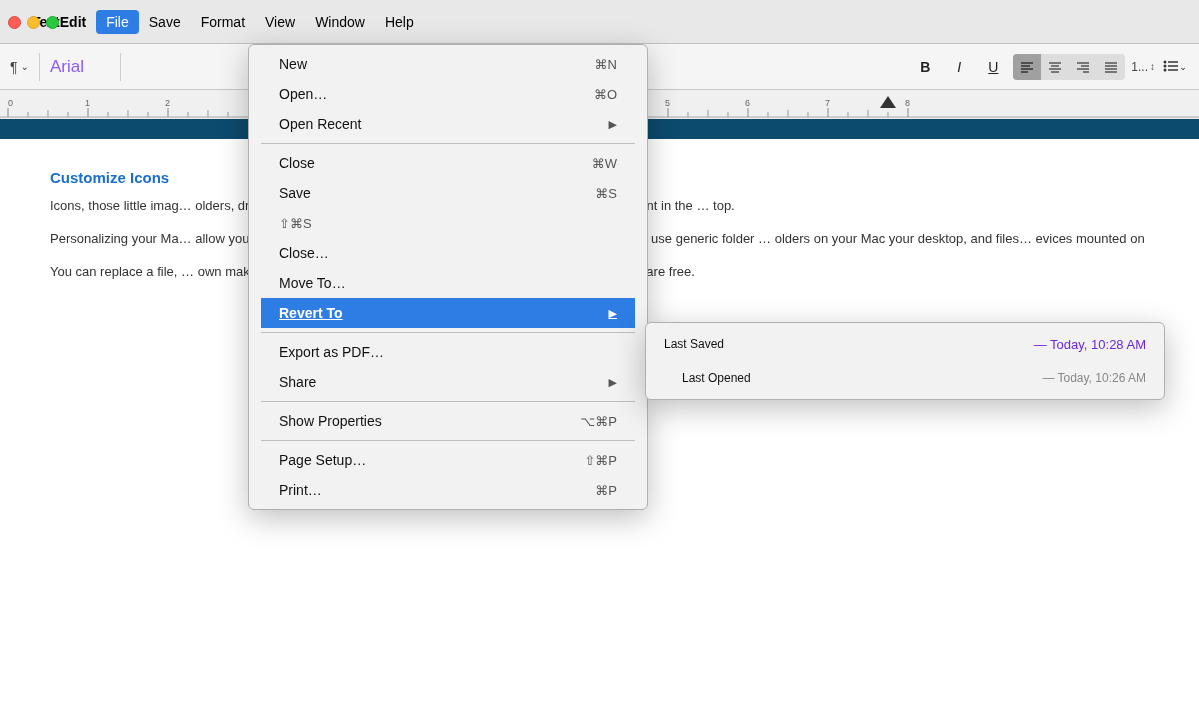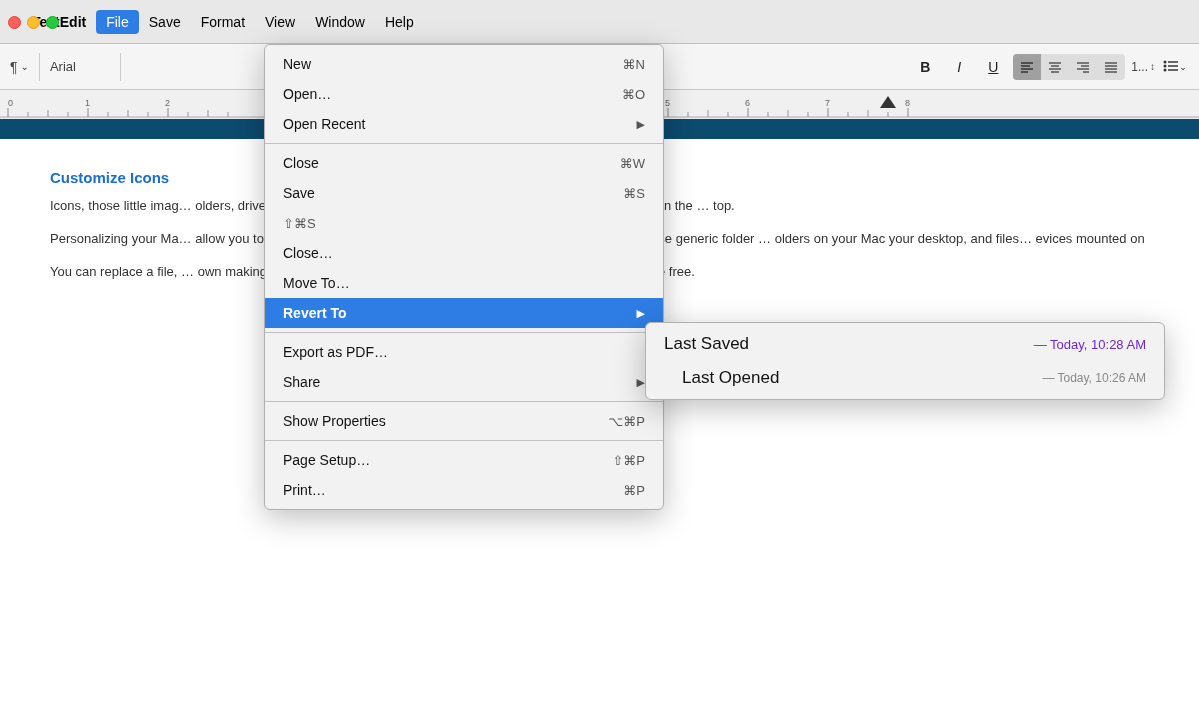--- a/index.html
+++ b/index.html
@@ -89,22 +89,22 @@
       align-items: center;
       gap: 3px;
     }
     .toolbar-divider {
       width: 1px;
       height: 28px;
       background: #ccc;
       margin: 0 4px;
     }
     .toolbar-font {
-      font-size: 13px;
-      color: #404040;
+      font-size: 17px;
+      color: #8b5cf6;
       min-width: 60px;
     }
     .toolbar-spacer { flex: 1; }
     .toolbar-btn {
       width: 28px;
       height: 28px;
       border-radius: 4px;
       display: flex;
       align-items: center;
       justify-content: center;
@@ -206,38 +206,38 @@
     
     .file-menu {
       position: absolute;
       top: 44px;
       left: 248px;
       width: 400px;
       background: #f2f2f2;
       border: 1px solid #b0b0b0;
       border-radius: 6px;
       box-shadow: 0 8px 30px rgba(0,0,0,0.25);
-      padding: 4px 0;
+      padding: 4px 12px;
       pointer-events: all;
-      margin-left: 16px;
     }
     .menu-item {
       display: flex;
       align-items: center;
       justify-content: space-between;
       padding: 5px 18px;
       font-size: 14px;
       color: #111;
       cursor: default;
       border-radius: 0;
       height: 30px;
     }
     .menu-item.highlighted {
       background: #2e7de4;
       color: #fff;
+      text-decoration: underline;
     }
     .menu-item .item-label {
       flex: 1;
     }
     .menu-item .item-shortcut {
       color: #555;
       font-size: 13px;
     }
     .menu-item .item-arrow {
       font-size: 11px;
@@ -267,21 +267,21 @@
       border-radius: 6px;
       box-shadow: 0 8px 30px rgba(0,0,0,0.25);
       padding: 4px 0;
       pointer-events: all;
     }
     .revert-submenu .menu-item {
       padding: 5px 18px;
       height: 34px;
     }
     .revert-submenu .menu-item .item-label {
-      font-size: 17px;
+      font-size: 12px;
     }
     .revert-submenu .menu-item .item-time {
       font-size: 13px;
       color: #888;
     }
     
   </style>
 </head>
 <body>
 

